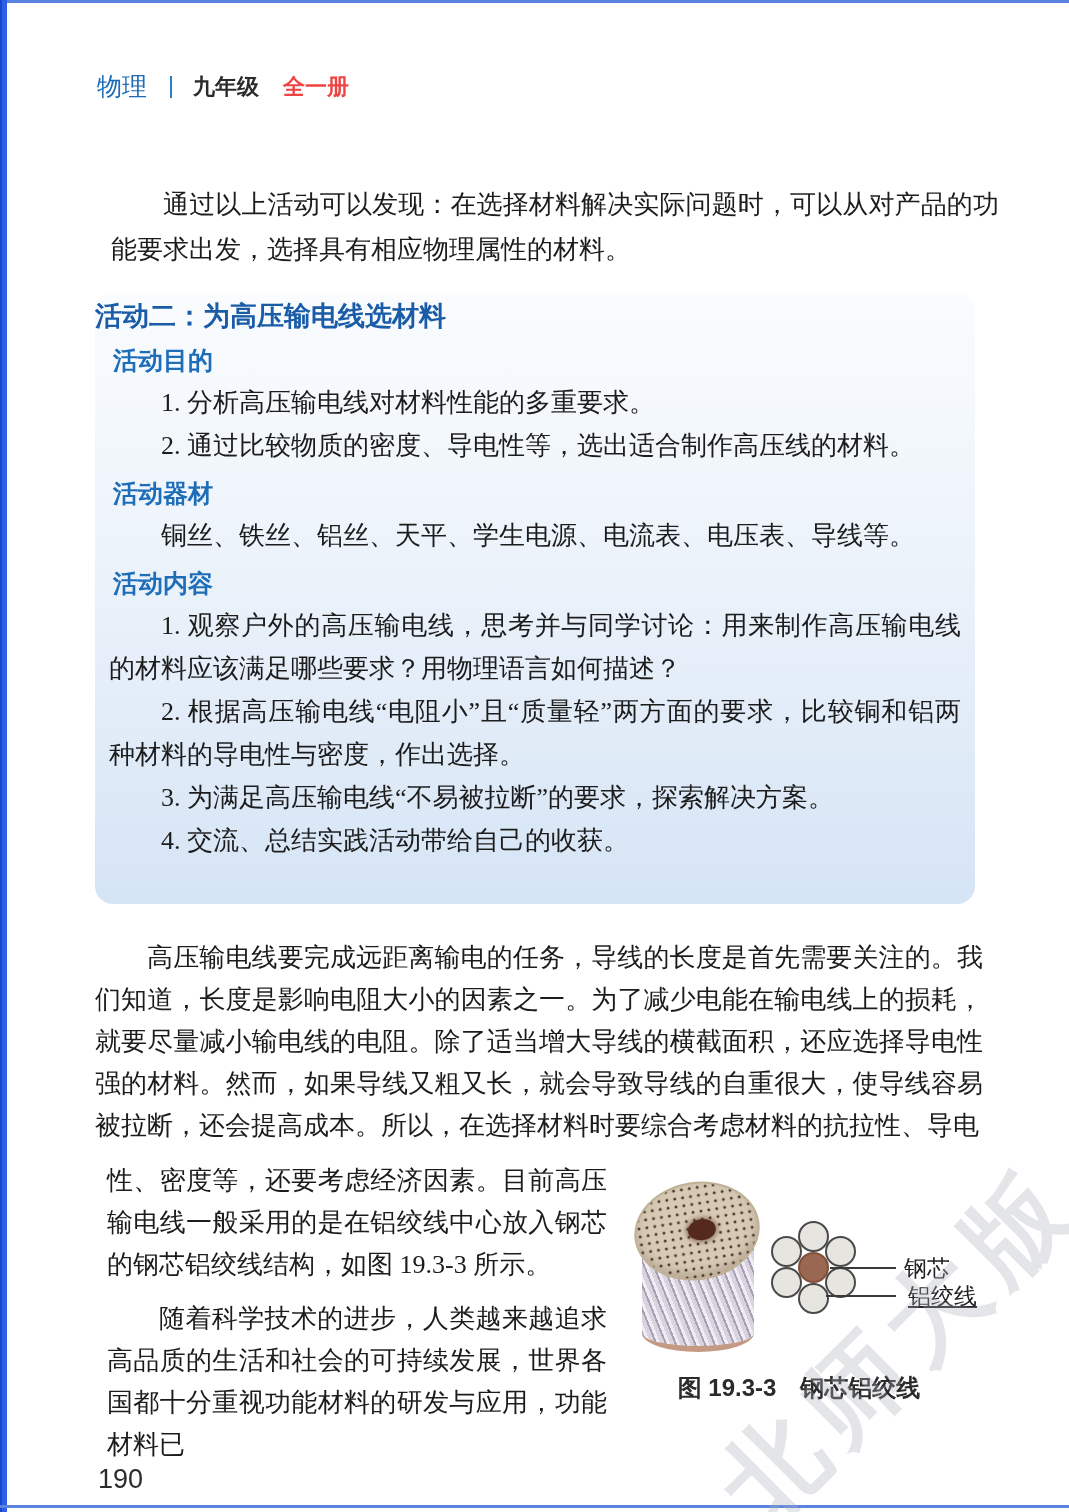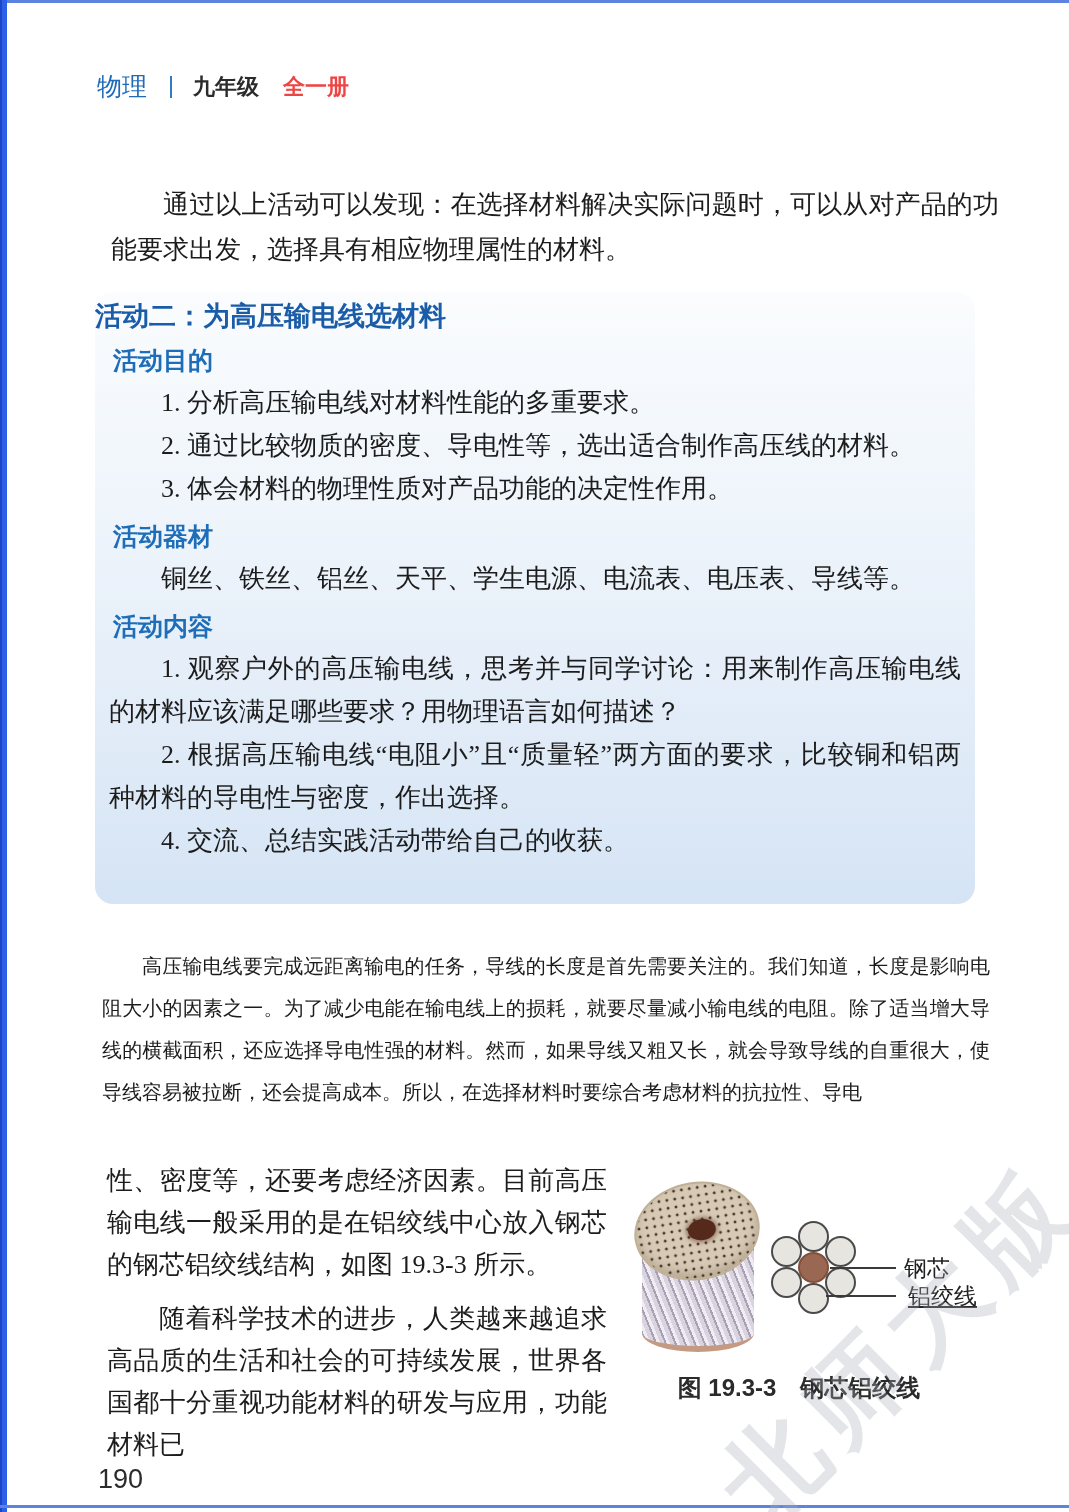--- a/index.html
+++ b/index.html
@@ -27,22 +27,22 @@
   .activity-box{left:95px;top:292px;width:880px;height:612px;border-radius:18px;
       background:linear-gradient(180deg,#fafcfe 0%,#eff5fb 35%,#e2ecf8 70%,#d5e4f5 100%);
       box-sizing:border-box;overflow:hidden;}
   .box-title{margin-top:6px;font-size:27px;font-weight:bold;color:#1a5ca8;
       font-family:"Liberation Sans", sans-serif;}
   .bh{font-size:25px;font-weight:bold;color:#1e6db9;margin:10px 0 4px 18px;
       font-family:"Liberation Sans", sans-serif;}
   .bi{margin:0 14px;font-size:26px;line-height:43px;text-align:justify;text-indent:2em;}
 
   
-  .para-wide{left:95px;top:938px;width:888px;font-size:20px;line-height:42px;
-      text-align:justify;text-indent:2em;margin:7px;}
+  .para-wide{left:95px;top:938px;width:888px;font-size:26px;line-height:42px;
+      text-align:justify;text-indent:2em;margin:0;font-family:Liberation Mono, monospace;}
   .narrow-col{left:95px;top:1148px;width:524px;}
   .para-narrow{font-size:26px;line-height:42px;text-align:justify;margin:12px;}
   .para-narrow.indent{text-indent:2em;}
 
   
   .figure-area{left:618px;top:1178px;width:362px;height:222px;}
   .cable-photo{position:absolute;left:15px;top:4px;width:130px;height:176px;}
   .cable-body{position:absolute;left:9px;top:52px;width:112px;height:118px;
       background:repeating-linear-gradient(68deg,#d8d3de 0 4px,#a9a1b3 4px 6px,#efecf3 6px 9px);
       border-radius:10% 10% 50% 50% / 6% 6% 16% 16%;
@@ -103,28 +103,28 @@
   </div>
 
   <p class="abs intro">通过以上活动可以发现：在选择材料解决实际问题时，可以从对产品的功能要求出发，选择具有相应物理属性的材料。</p>
 
   <div class="abs activity-box">
     <div class="box-title">活动二：为高压输电线选材料</div>
 
     <div class="bh">活动目的</div>
     <p class="bi">1. 分析高压输电线对材料性能的多重要求。</p>
     <p class="bi">2. 通过比较物质的密度、导电性等，选出适合制作高压线的材料。</p>
-    <p class="bi">3. 体会材料的物理性质对产品功能的决定性作用。</p>
 
     <div class="bh">活动器材</div>
     <p class="bi">铜丝、铁丝、铝丝、天平、学生电源、电流表、电压表、导线等。</p>
 
     <div class="bh">活动内容</div>
     <p class="bi">1. 观察户外的高压输电线，思考并与同学讨论：用来制作高压输电线的材料应该满足哪些要求？用物理语言如何描述？</p>
     <p class="bi">2. 根据高压输电线“电阻小”且“质量轻”两方面的要求，比较铜和铝两种材料的导电性与密度，作出选择。</p>
+    <p class="bi">3. 为满足高压输电线“不易被拉断”的要求，探索解决方案。</p>
     <p class="bi">4. 交流、总结实践活动带给自己的收获。</p>
   </div>
 
   <p class="abs para-wide">高压输电线要完成远距离输电的任务，导线的长度是首先需要关注的。我们知道，长度是影响电阻大小的因素之一。为了减少电能在输电线上的损耗，就要尽量减小输电线的电阻。除了适当增大导线的横截面积，还应选择导电性强的材料。然而，如果导线又粗又长，就会导致导线的自重很大，使导线容易被拉断，还会提高成本。所以，在选择材料时要综合考虑材料的抗拉性、导电</p>
 
   <div class="abs narrow-col">
     <p class="para-narrow">性、密度等，还要考虑经济因素。目前高压输电线一般采用的是在铝绞线中心放入钢芯的钢芯铝绞线结构，如图 19.3-3 所示。</p>
     <p class="para-narrow indent">随着科学技术的进步，人类越来越追求高品质的生活和社会的可持续发展，世界各国都十分重视功能材料的研发与应用，功能材料已</p>
   </div>
 

